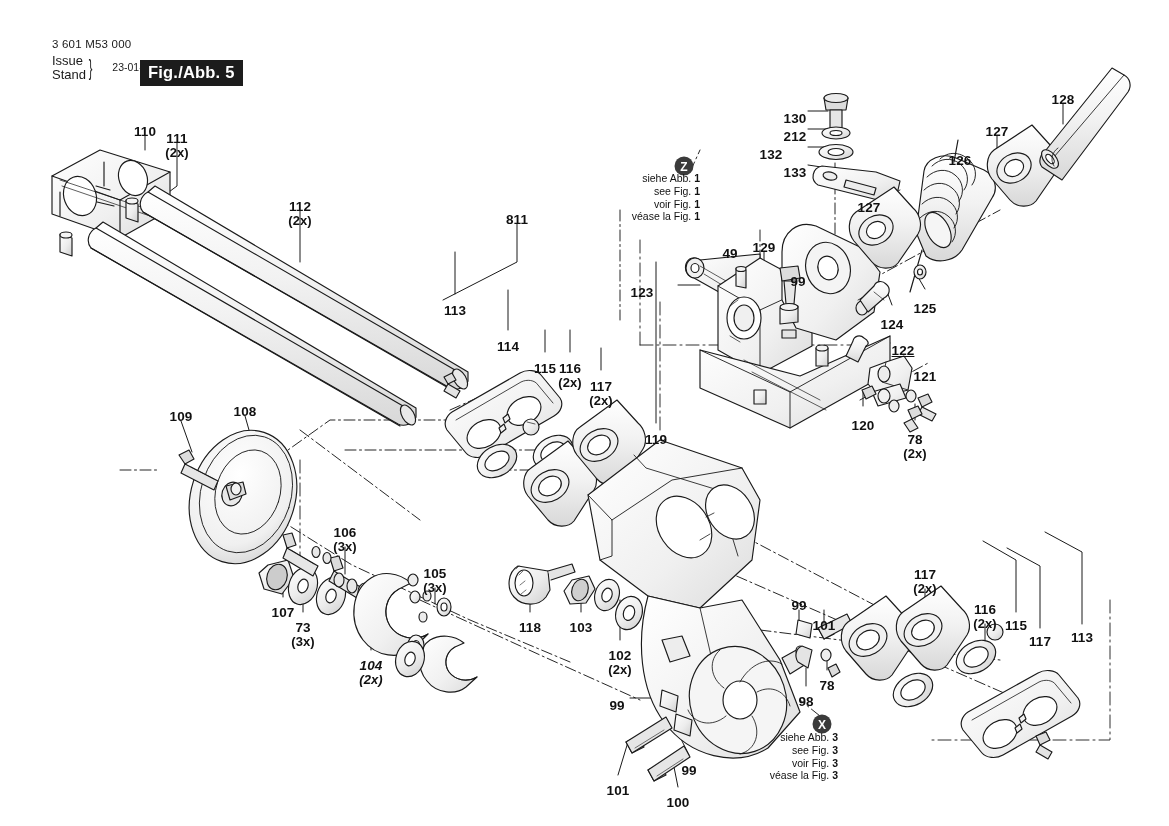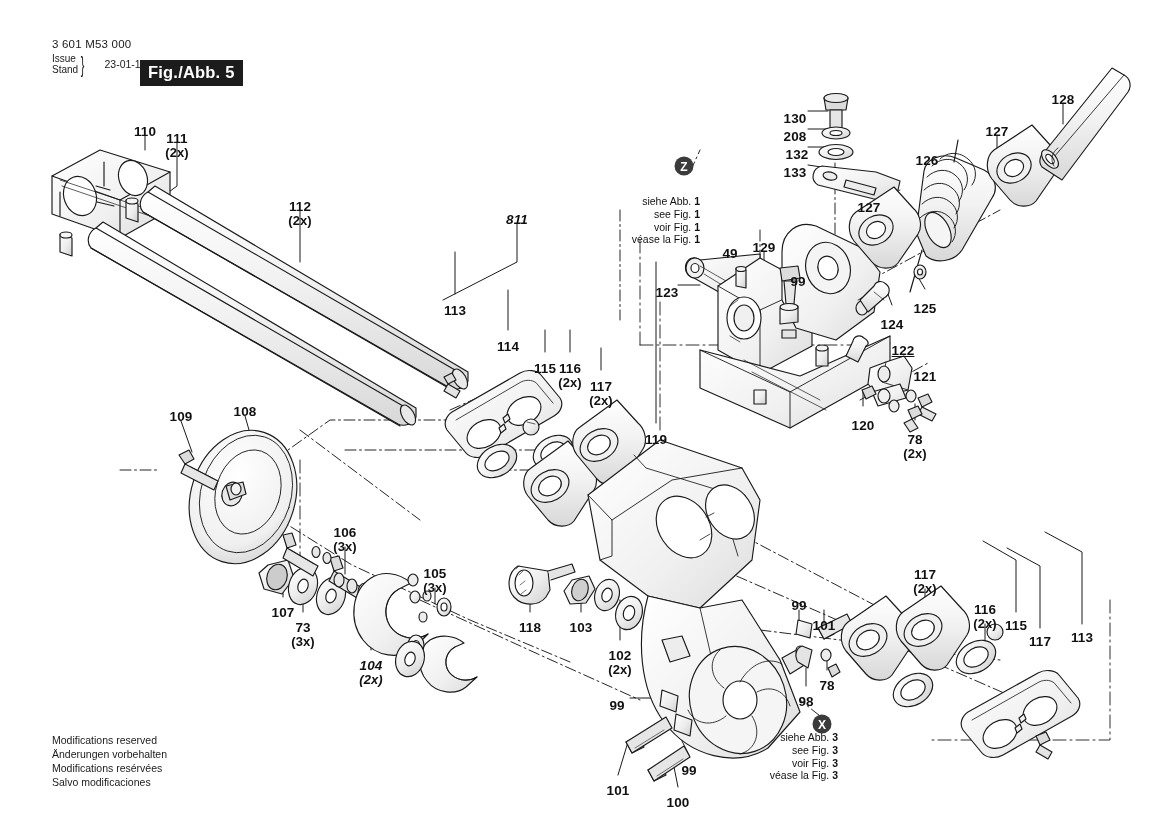--- a/index.html
+++ b/index.html
@@ -35,21 +35,21 @@
     color: #1a1a1a;
     letter-spacing: 0.2px;
     white-space: nowrap;
   }
   .hdr-issue {
     display: flex;
     align-items: center;
     margin-top: 4px;
   }
   .hdr-issue-words {
-    font-size: 10px;
+    font-size: 13px;
     color: #1a1a1a;
     line-height: 1.05;
     text-align: left;
   }
   .hdr-brace {
     font-size: 22px;
     color: #1a1a1a;
     margin: 0 1px 0 1px;
     transform: scaleX(0.5);
     line-height: 0.85;
@@ -592,33 +592,27 @@
       <div class="hdr-issue-words">
         <div>Issue</div>
         <div>Stand</div>
       </div>
       <div class="hdr-brace">}</div>
       <div class="hdr-date">23-01-10</div>
     </div>
   </div>
   <div class="fig-badge">Fig./Abb. 5</div>
 
-  <div class="footer">
-    <div>Modifications reserved</div>
-    <div>Änderungen vorbehalten</div>
-    <div>Modifications resérvées</div>
-    <div>Salvo modificaciones</div>
-  </div>
 
   <div id="overlay"></div>
 
 <div class="pn" style="left: 145px; top: 124px;"><span>110</span></div>
     <div class="pn" style="left: 177px; top: 131px;"><span>111</span><span class="qty">(2x)</span></div>
     <div class="pn" style="left: 300px; top: 199px;"><span>112</span><span class="qty">(2x)</span></div>
-    <div class="pn" style="left: 517px; top: 212px; font-style: italic;"><span>811</span></div>
+    <div class="pn" style="left: 517px; top: 212px;"><span>811</span></div>
     <div class="pn" style="left: 455px; top: 303px;"><span>113</span></div>
     <div class="pn" style="left: 508px; top: 339px;"><span>114</span></div>
     <div class="pn" style="left: 545px; top: 361px;"><span>115</span></div>
     <div class="pn" style="left: 570px; top: 361px;"><span>116</span><span class="qty">(2x)</span></div>
     <div class="pn" style="left: 601px; top: 379px;"><span>117</span><span class="qty">(2x)</span></div>
     <div class="pn" style="left: 656px; top: 432px;"><span>119</span></div>
     <div class="pn" style="left: 181px; top: 409px;"><span>109</span></div>
     <div class="pn" style="left: 245px; top: 404px;"><span>108</span></div>
     <div class="pn" style="left: 345px; top: 525px;"><span>106</span><span class="qty">(3x)</span></div>
     <div class="pn" style="left: 435px; top: 566px;"><span>105</span><span class="qty">(3x)</span></div>
@@ -634,40 +628,40 @@
     <div class="pn" style="left: 689px; top: 763px;"><span>99</span></div>
     <div class="pn" style="left: 806px; top: 694px;"><span>98</span></div>
     <div class="pn" style="left: 827px; top: 678px;"><span>78</span></div>
     <div class="pn" style="left: 799px; top: 598px;"><span>99</span></div>
     <div class="pn" style="left: 824px; top: 618px;"><span>101</span></div>
     <div class="pn" style="left: 925px; top: 567px;"><span>117</span><span class="qty">(2x)</span></div>
     <div class="pn" style="left: 985px; top: 602px;"><span>116</span><span class="qty">(2x)</span></div>
     <div class="pn" style="left: 1016px; top: 618px;"><span>115</span></div>
     <div class="pn" style="left: 1040px; top: 634px;"><span>117</span></div>
     <div class="pn" style="left: 1082px; top: 630px;"><span>113</span></div>
-    <div class="pn" style="left: 667px; top: 285px;"><span>123</span></div>
+    <div class="pn" style="left: 642px; top: 285px;"><span>123</span></div>
     <div class="pn" style="left: 730px; top: 246px;"><span>49</span></div>
     <div class="pn" style="left: 764px; top: 240px;"><span>129</span></div>
     <div class="pn" style="left: 798px; top: 274px;"><span>99</span></div>
     <div class="pn" style="left: 795px; top: 111px;"><span>130</span></div>
-    <div class="pn" style="left: 795px; top: 129px;"><span>208</span></div>
-    <div class="pn" style="left: 797px; top: 147px;"><span>132</span></div>
+    <div class="pn" style="left: 795px; top: 129px;"><span>212</span></div>
+    <div class="pn" style="left: 771px; top: 147px;"><span>132</span></div>
     <div class="pn" style="left: 795px; top: 165px;"><span>133</span></div>
     <div class="pn" style="left: 869px; top: 200px;"><span>127</span></div>
-    <div class="pn" style="left: 927px; top: 153px; text-align: right;"><span>126</span></div>
+    <div class="pn" style="left: 960px; top: 153px; text-align: right;"><span>126</span></div>
     <div class="pn" style="left: 997px; top: 124px;"><span>127</span></div>
     <div class="pn" style="left: 1063px; top: 92px;"><span>128</span></div>
     <div class="pn" style="left: 925px; top: 301px;"><span>125</span></div>
     <div class="pn" style="left: 892px; top: 317px;"><span>124</span></div>
     <div class="pn" style="left: 903px; top: 343px; text-decoration: underline;"><span>122</span></div>
     <div class="pn" style="left: 925px; top: 369px;"><span>121</span></div>
     <div class="pn" style="left: 863px; top: 418px;"><span>120</span></div>
     <div class="pn" style="left: 915px; top: 432px;"><span>78</span><span class="qty">(2x)</span></div>
     <div class="badge-circ" style="left: 684px; top: 166px;">Z</div>
-    <div class="ref" style="left: 700px; top: 172px; margin-top: 23px;">
+    <div class="ref" style="left: 700px; top: 172px;">
       <div><span>siehe Abb. </span><b>1</b></div>
       <div><span>see Fig. </span><b>1</b></div>
       <div><span>voir Fig. </span><b>1</b></div>
       <div><span>véase la Fig. </span><b>1</b></div>
     </div>
     <div class="badge-circ" style="left: 822px; top: 724px;">X</div>
     <div class="ref" style="left: 838px; top: 731px;">
       <div><span>siehe Abb. </span><b>3</b></div>
       <div><span>see Fig. </span><b>3</b></div>
       <div><span>voir Fig. </span><b>3</b></div>

